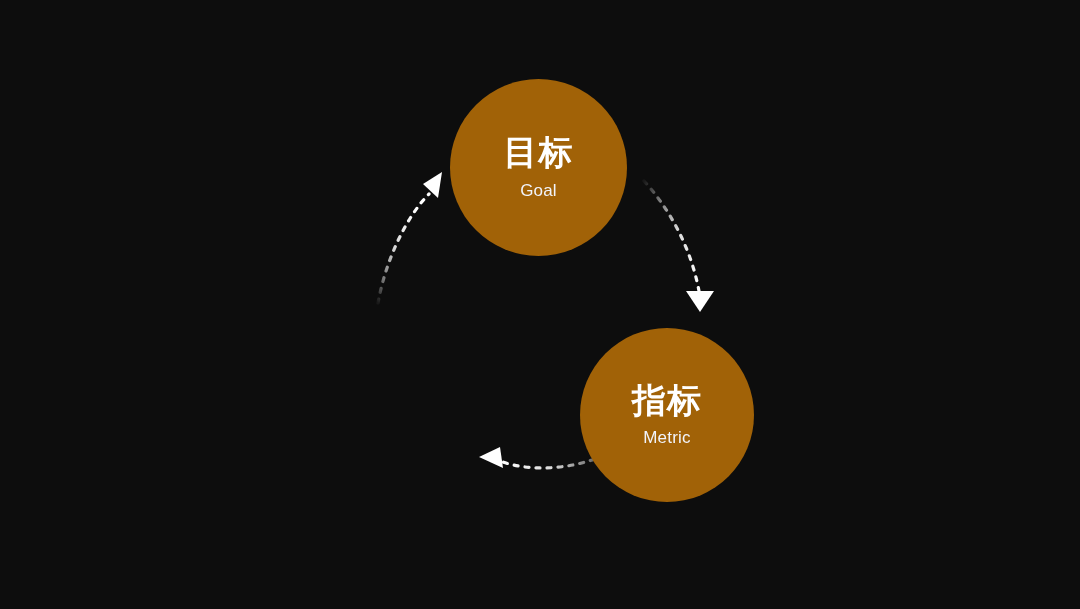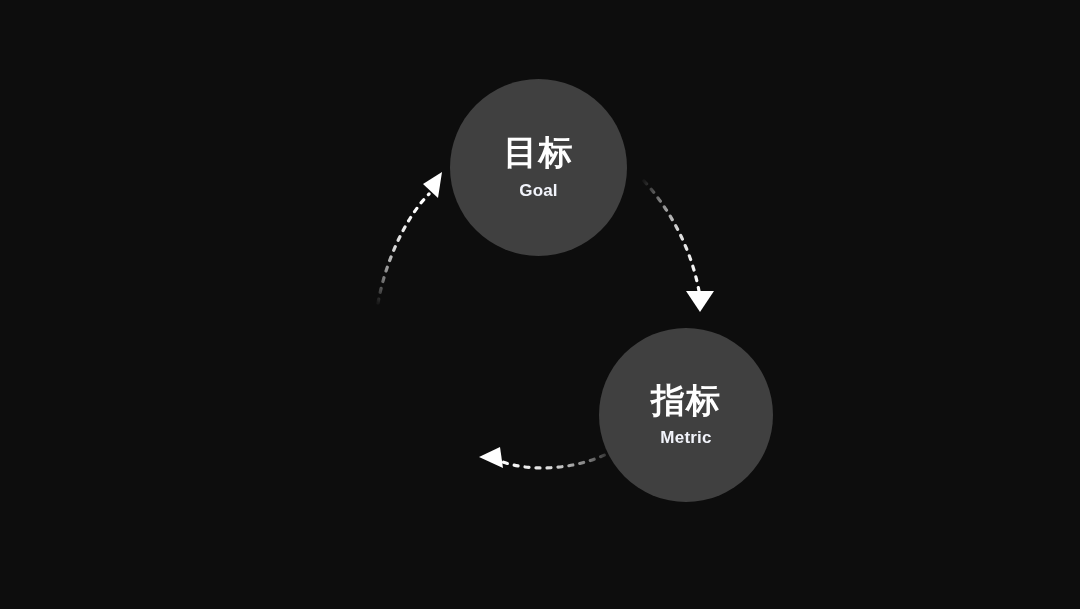--- a/index.html
+++ b/index.html
@@ -22,58 +22,58 @@
     position: absolute;
     left: 0;
     top: 0;
     width: 1080px;
     height: 609px;
     pointer-events: none;
   }
   .node {
     position: absolute;
     border-radius: 50%;
-    background: #404040;
+    background: #a16207;
     display: flex;
     flex-direction: column;
     align-items: center;
     justify-content: center;
     box-sizing: border-box;
   }
   .node-cjk {
     color: #ffffff;
     font-size: 34px;
     font-weight: 700;
     line-height: 1.1;
     letter-spacing: 1px;
     margin: 0;
     padding: 0;
   }
   .node-latin {
     color: #f2f4fb;
     font-size: 17px;
-    font-weight: 700;
+    font-weight: 400;
     line-height: 1.2;
     margin-top: 9px;
     letter-spacing: 0.2px;
   }
   #node-goal {
     left: 450px;
     top: 79px;
     width: 177px;
     height: 177px;
   }
   #node-signal {
     left: 300px;
     top: 328px;
     width: 174px;
     height: 174px;
   }
   #node-metric {
-    left: 599px;
+    left: 580px;
     top: 328px;
     width: 174px;
     height: 174px;
   }
 </style>
 </head>
 <body>
 
 <div id="canvas">
 

